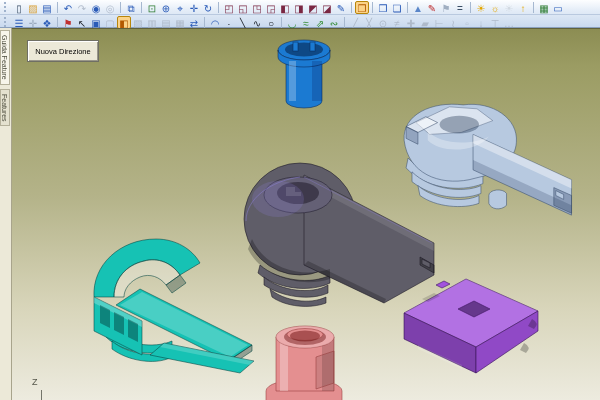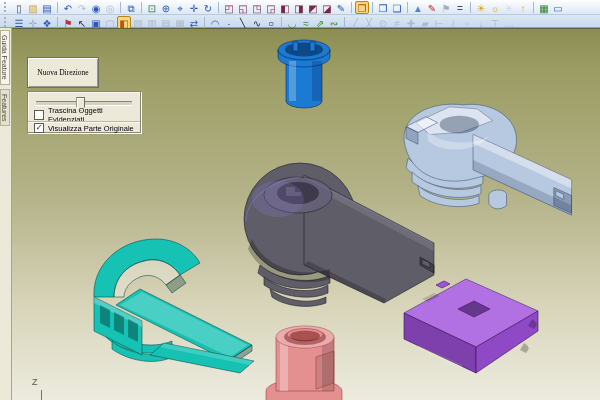--- a/index.html
+++ b/index.html
@@ -29,22 +29,22 @@
   
   .viewport{position:absolute;left:12px;top:28px;width:588px;height:372px;overflow:hidden;
     border-top:1px solid #60613a;box-sizing:border-box;
     background:linear-gradient(180deg,#8c8d53 0%,#9b9c63 10%,#b4b389 45%,#d8d5ba 75%,#edebdf 100%);}
   .part{position:absolute;}
 
   
   .panel{position:absolute;left:15px;top:11px;font-size:7.5px;color:#000;}
   .pbtn{display:block;background:#ece9d8;border:1px solid #6f6f64;
     box-shadow:inset 1px 1px 0 #ffffff, inset -1px -1px 0 #9a978a;
-    height:31px;line-height:13px;padding:0 5px;margin-bottom:3px;font-size:7.5px;
-    font-family:Liberation Serif, serif;cursor:default;margin-top:17px;}
+    height:22px;line-height:13px;padding:0 5px;margin-bottom:3px;font-size:7.5px;
+    font-family:Liberation Sans, sans-serif;cursor:default;}
   .pbox{width:114px;height:42px;background:#ece9d8;border:1px solid #8a8778;
     box-shadow:1px 1px 0 #ffffff, inset 1px 1px 0 #f8f6ee;position:relative;box-sizing:border-box;}
   .slider-track{position:absolute;left:8px;top:9px;width:96px;height:3px;
     border-top:1px solid #8a8778;border-bottom:1px solid #fff;background:#d6d2c2;}
   .slider-thumb{position:absolute;top:-5px;width:7px;height:12px;background:#ece9d8;
     border:1px solid #6f6f64;box-shadow:inset 1px 1px 0 #fff;
     clip-path:polygon(0 0,100% 0,100% 70%,50% 100%,0 70%);}
   .cbrow{position:absolute;left:6px;display:flex;align-items:center;height:10px;}
   .cbbox{width:8px;height:8px;background:#fff;border:1px solid #5a5a50;margin-right:4px;
     font-size:8px;line-height:8px;text-align:center;color:#222;flex:0 0 auto;}
@@ -260,34 +260,20 @@
       <ellipse cx="45" cy="16" rx="29" ry="11"></ellipse>
       <ellipse cx="45" cy="16" rx="29" ry="11" fill="rgba(255,255,255,.25)" stroke="none"></ellipse>
       <ellipse cx="45" cy="16" rx="21" ry="8" fill="rgba(120,30,30,.5)" stroke="none"></ellipse>
       <ellipse cx="45" cy="13.5" rx="18" ry="6"></ellipse>
       <ellipse cx="45" cy="15" rx="15" ry="5.5" fill="rgba(120,30,30,.55)" stroke="none"></ellipse>
     </g>
   </svg>
 
   <div class="panel">
     <button class="pbtn" style="width:72px">Nuova Direzione</button>
-    <div class="pbox">
-      <div class="slider-track">
-        <div class="slider-thumb" style="left: 42%;"></div>
-      </div>
-      <div class="cbrow" style="top:18px">
-        <span class="cbbox"></span>
-        <span>Trascina Oggetti Evidenziati</span>
-      </div>
-      <div class="pdivider"></div>
-      <div class="cbrow" style="top:31px">
-        <span class="cbbox">✓</span>
-        <span>Visualizza Parte Originale</span>
-      </div>
-    </div>
   </div>
 
   <div class="axis">
     <span>Z</span>
     <div class="zline"></div>
   </div>
 
 </div>
 
 </body></html>

